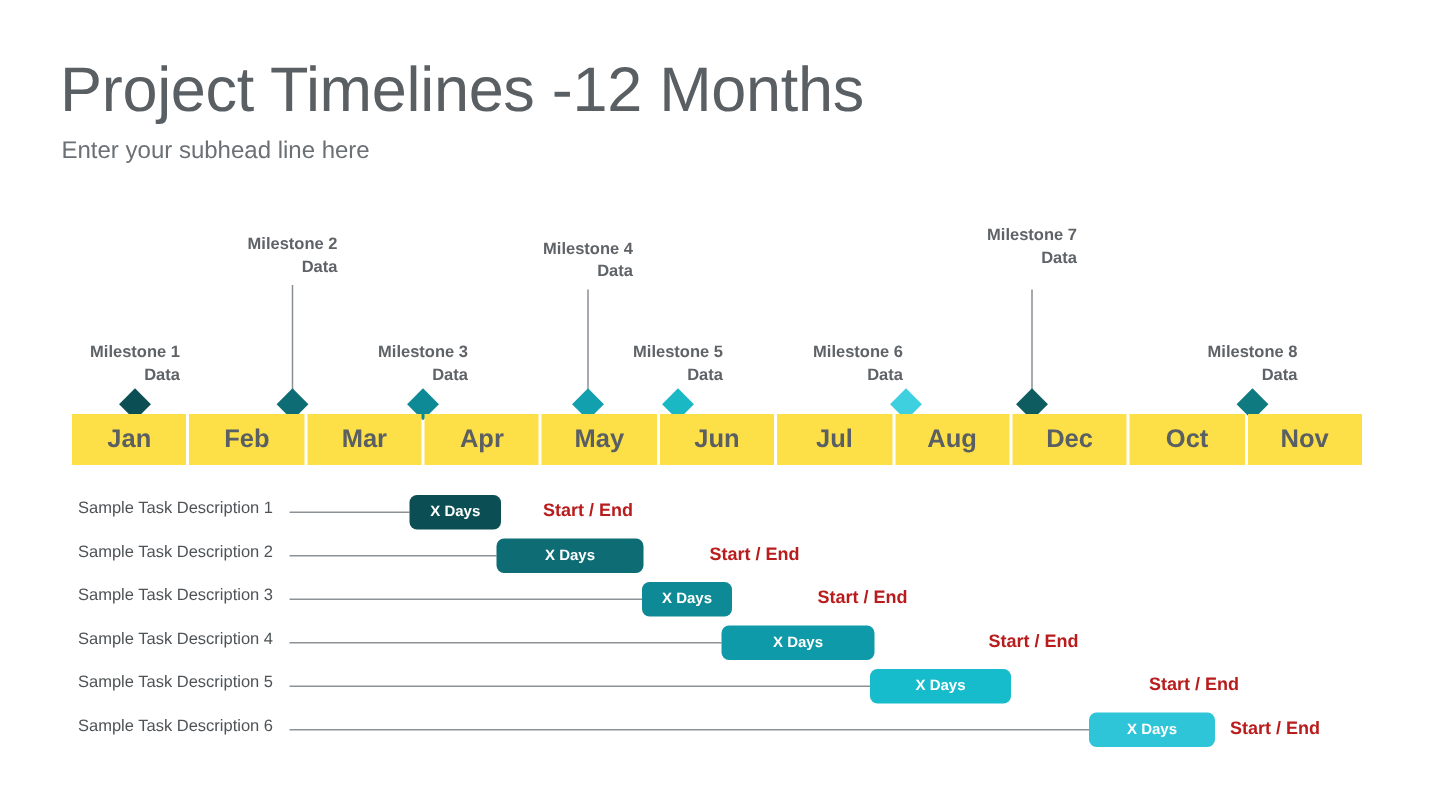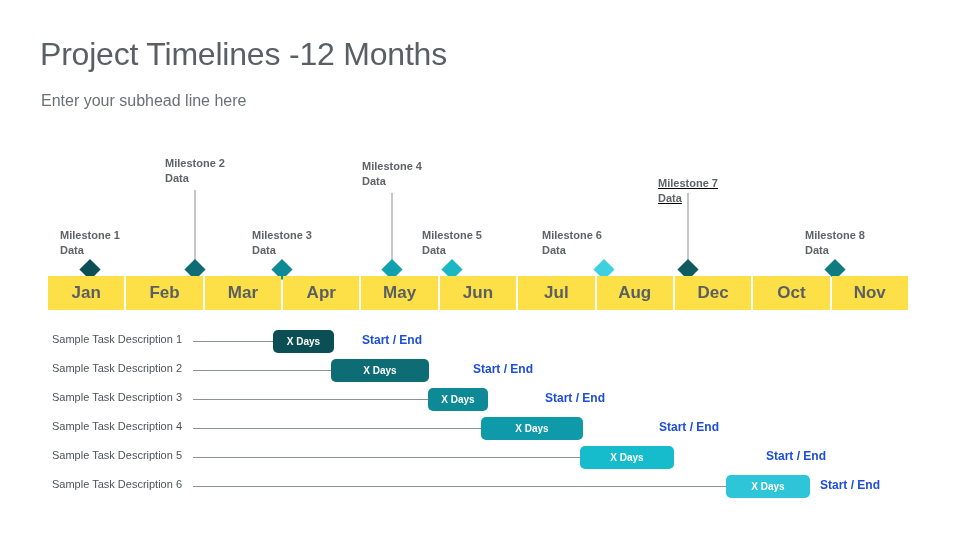--- a/index.html
+++ b/index.html
@@ -14,21 +14,21 @@
     overflow: hidden;
     font-family: "Liberation Sans", sans-serif;
     -webkit-font-smoothing: antialiased;
   }
 
   
   #slide-title {
     position: absolute;
     left: 40px;
     top: 36px;
-    font-size: 32px;
+    font-size: 42px;
     font-weight: 400;
     color: #5a5f63;
     letter-spacing: -0.2px;
     white-space: nowrap;
   }
   #slide-subhead {
     position: absolute;
     left: 41px;
     top: 92px;
     font-size: 16px;
@@ -42,21 +42,21 @@
     position: absolute;
     left: 0;
     top: 0;
     width: 960px;
     height: 540px;
   }
 
   .milestone-group {
     position: absolute;
     transform: translateX(-50%);
-    text-align: left;
+    text-align: right;
     white-space: nowrap;
   }
   .ms-label {
     font-size: 11px;
     font-weight: bold;
     color: #5f6367;
     line-height: 15px;
   }
   .ms-sub {
     font-size: 11px;
@@ -137,21 +137,21 @@
     font-weight: bold;
     color: #ffffff;
     white-space: nowrap;
     text-align: center;
   }
   .task-dates {
     position: absolute;
     top: 3px;
     font-size: 12px;
     font-weight: bold;
-    color: #1d4ed8;
+    color: #b91c1c;
     white-space: nowrap;
   }
 </style>
 </head>
 <body>
 
 <div id="slide-title">Project Timelines -12 Months</div>
 <div id="slide-subhead">Enter your subhead line here</div>
 
 <div id="timeline">
@@ -181,21 +181,21 @@
       <div class="milestone-group" style="left: 452px; top: 228px;">
         <div class="ms-label">Milestone 5</div>
         <div class="ms-sub">Data</div>
       </div>
       <div class="ms-diamond" style="left: 452px; top: 262px; background: rgb(26, 184, 196);"></div>
       <div class="milestone-group" style="left: 572px; top: 228px;">
         <div class="ms-label">Milestone 6</div>
         <div class="ms-sub">Data</div>
       </div>
       <div class="ms-diamond" style="left: 604px; top: 262px; background: rgb(63, 208, 224);"></div>
-      <div class="milestone-group" style="left: 688px; top: 176px; text-decoration: underline;">
+      <div class="milestone-group" style="left: 688px; top: 150px;">
         <div class="ms-label">Milestone 7</div>
         <div class="ms-sub">Data</div>
       </div>
       <div class="ms-connector" style="left: 688px; top: 193px; height: 73px;"></div>
       <div class="ms-diamond" style="left: 688px; top: 262px; background: rgb(14, 92, 95);"></div>
       <div class="milestone-group" style="left: 835px; top: 228px;">
         <div class="ms-label">Milestone 8</div>
         <div class="ms-sub">Data</div>
       </div>
       <div class="ms-diamond" style="left: 835px; top: 262px; background: rgb(15, 122, 128);"></div>

